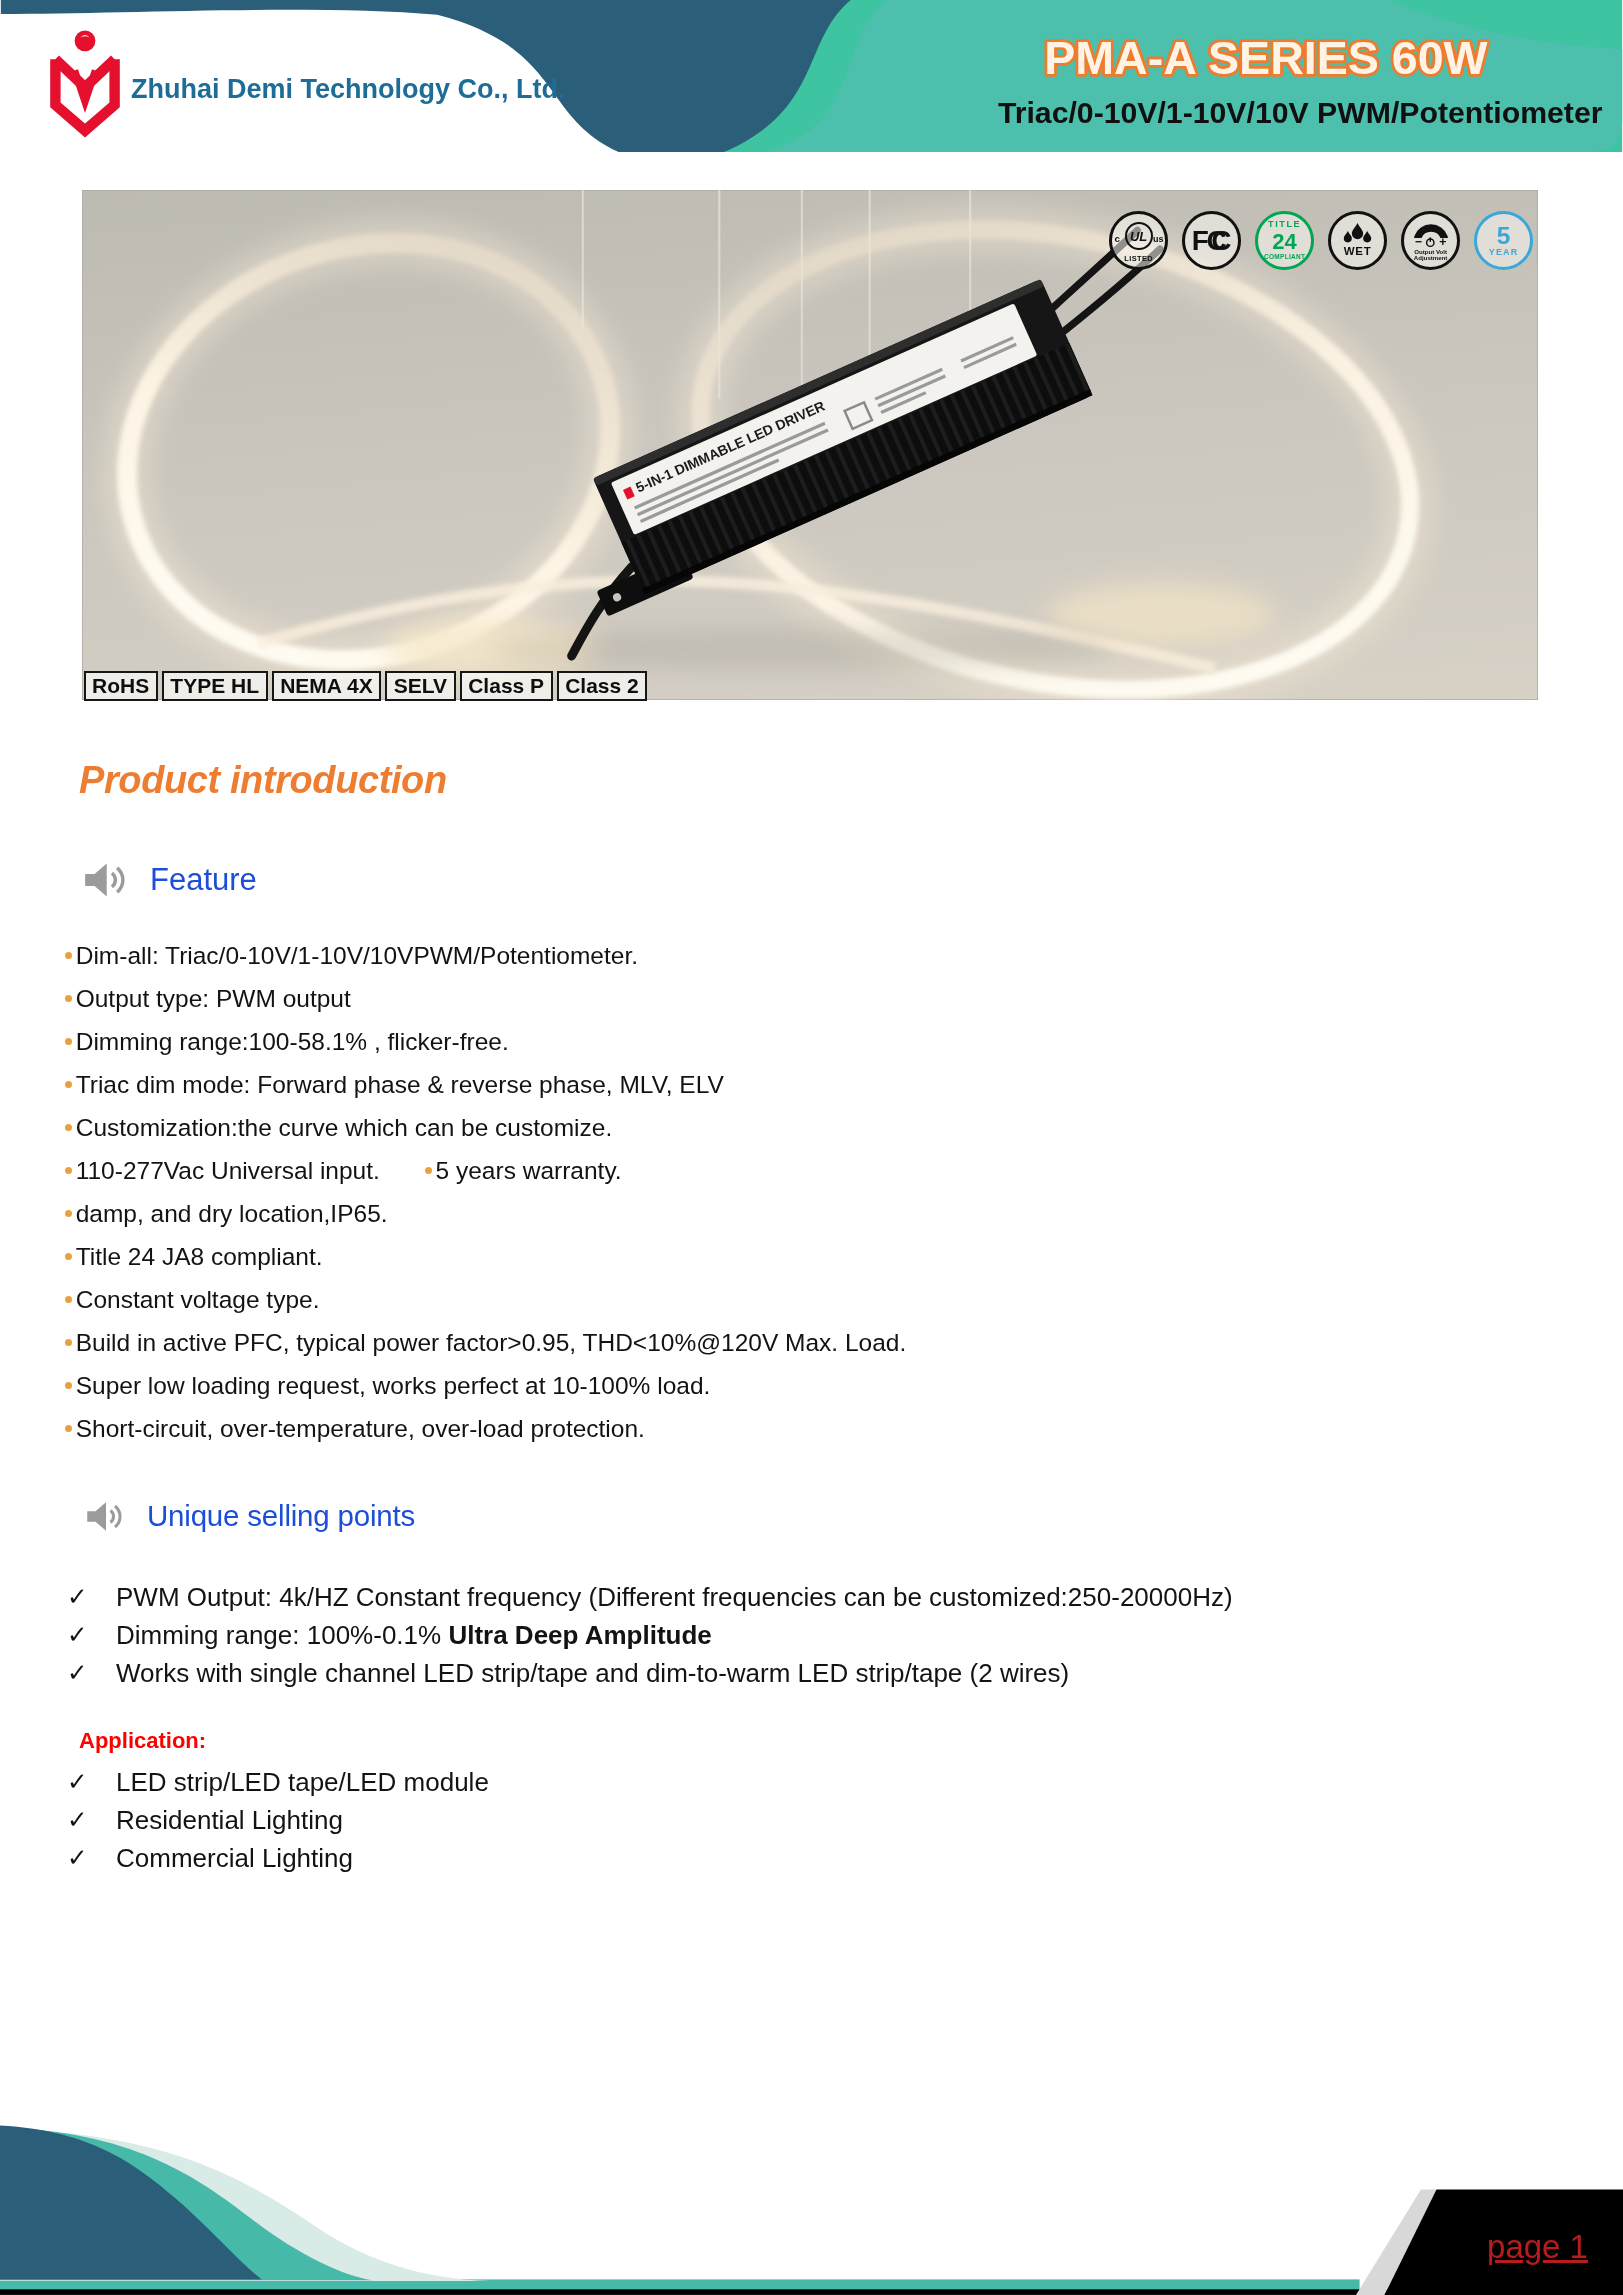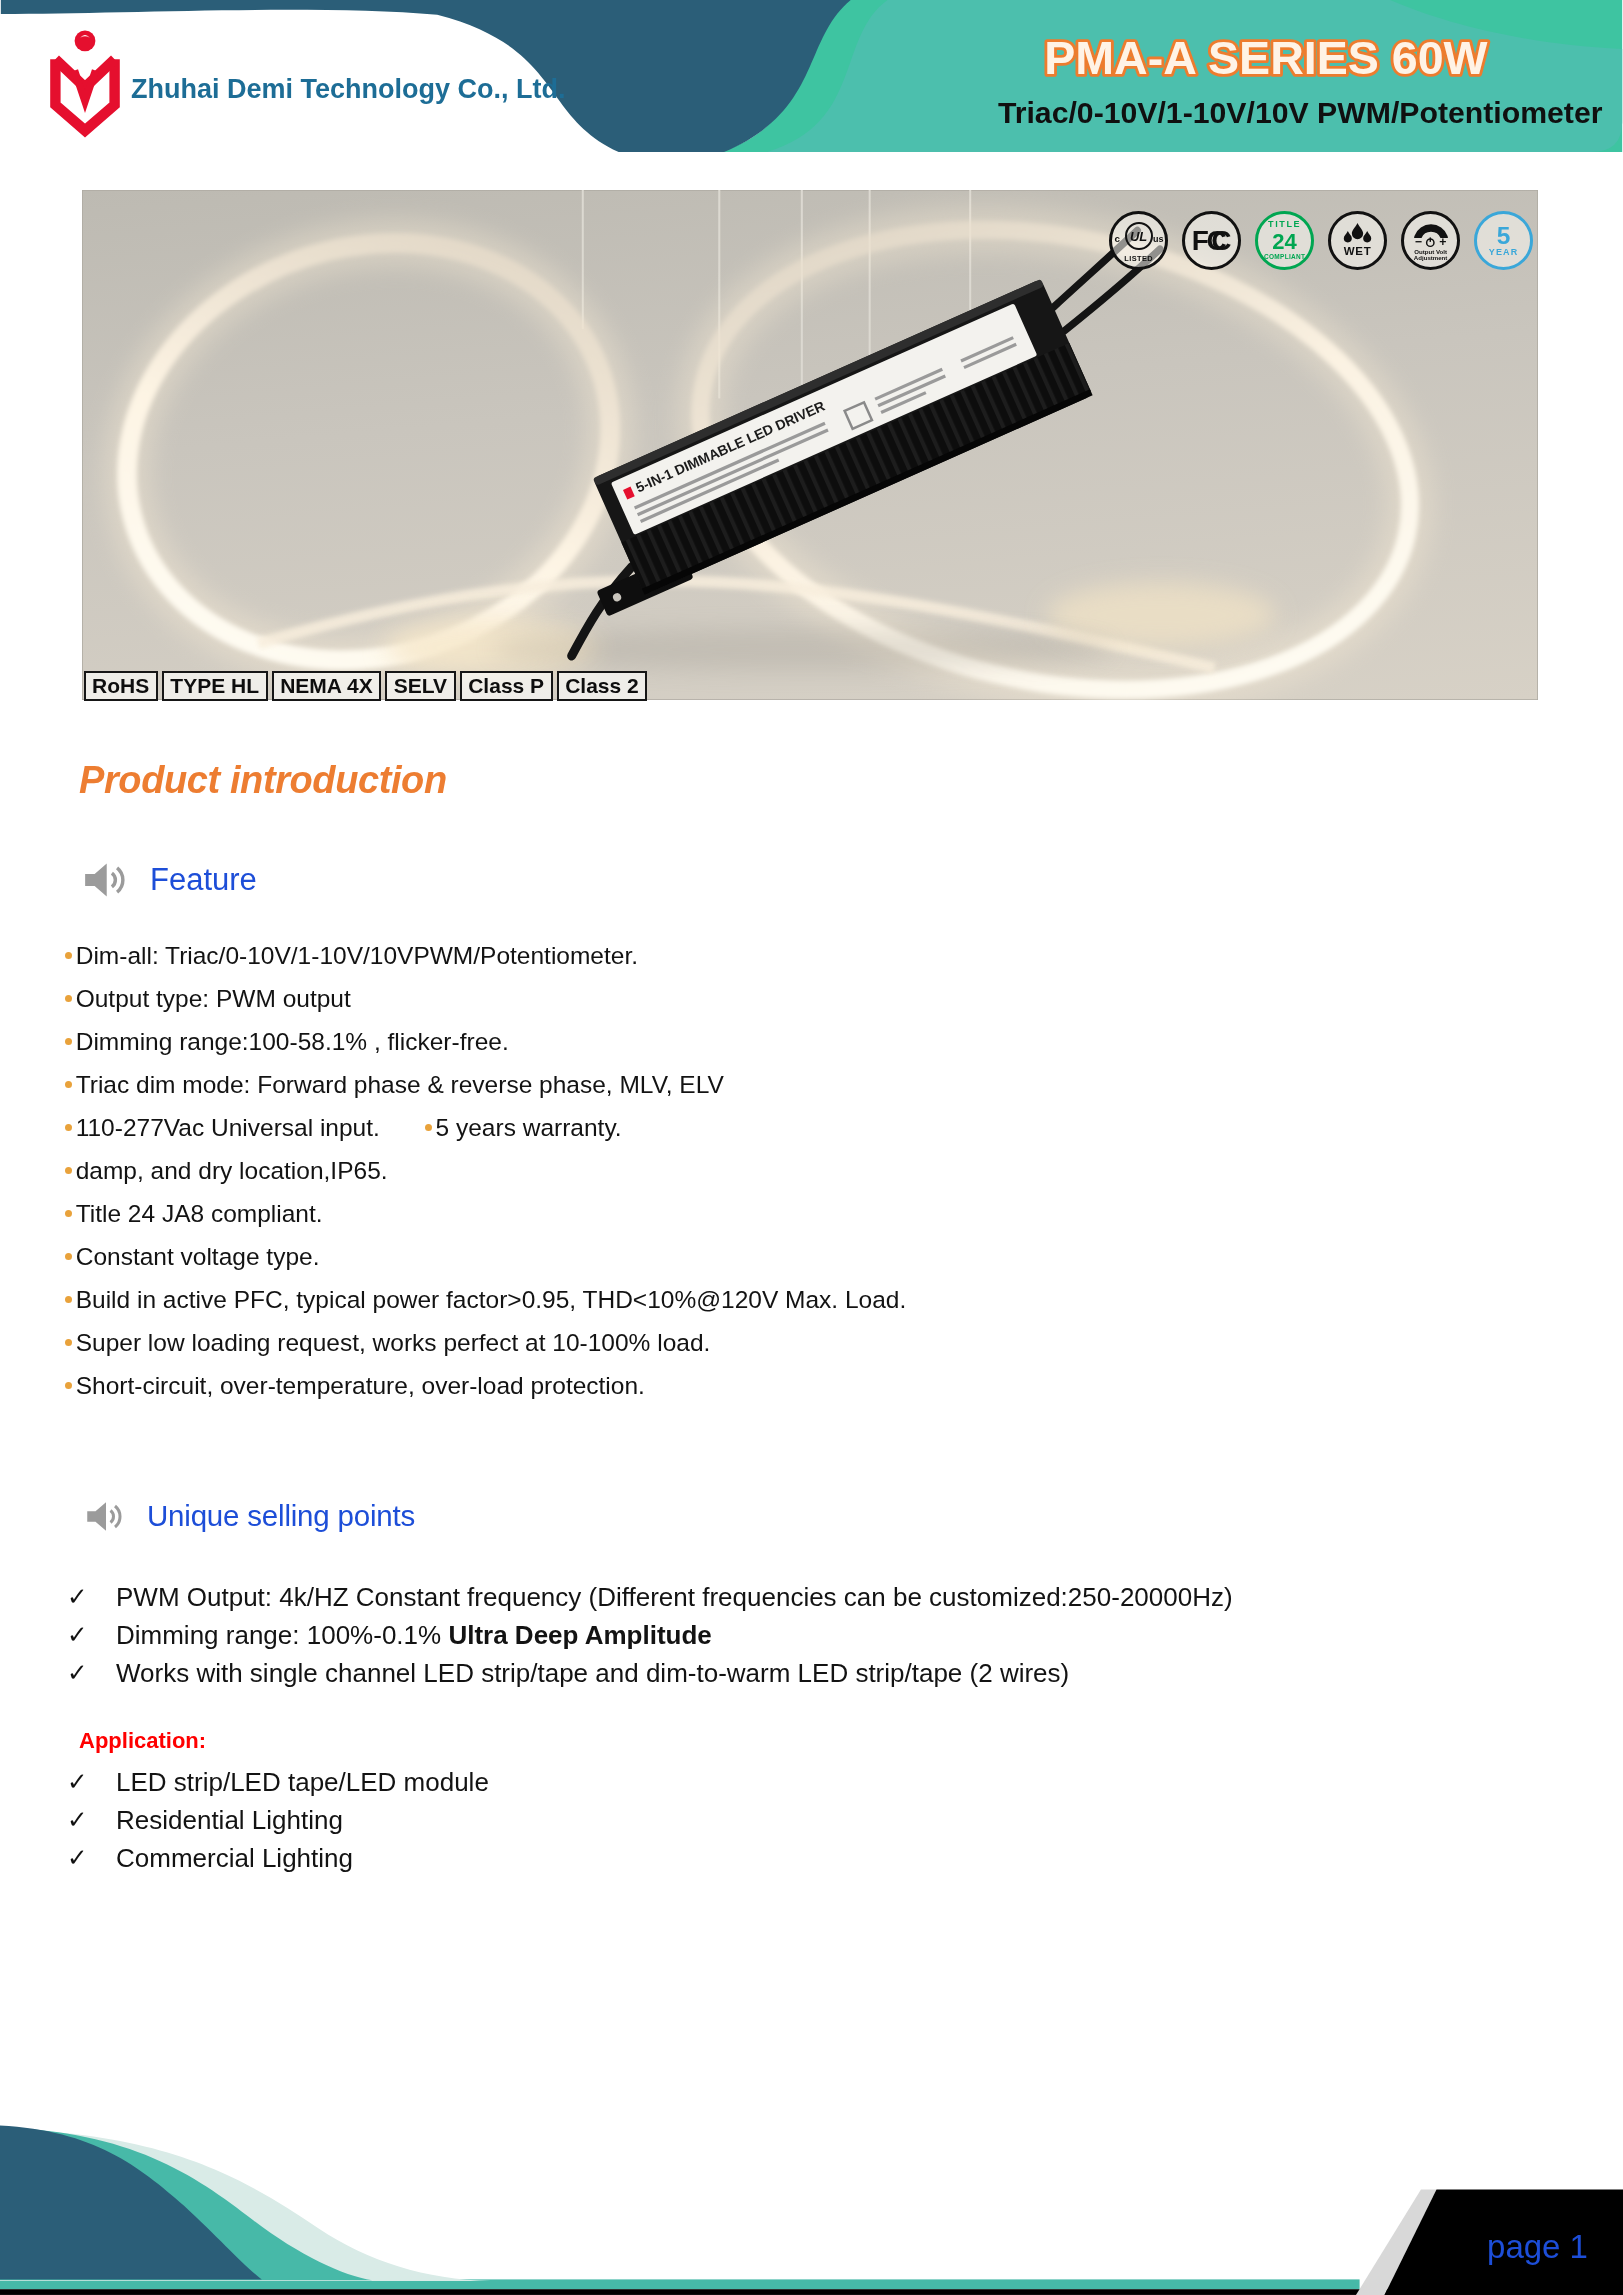--- a/index.html
+++ b/index.html
@@ -65,21 +65,21 @@
   #app-list{top:1767px;}
   .c-row{display:flex;align-items:flex-start;height:38px;font-size:26px;color:#131313;white-space:nowrap;}
   .chk{flex:none;width:49px;font-size:24.5px;color:#111;}
   .bold-part{font-weight:bold;}
 
   .app-title{position:absolute;left:79px;top:1728px;font-size:22px;font-weight:bold;color:#FF0000;}
 
   
   #footer-svg{position:absolute;left:0;top:2091px;}
   .page-label{position:absolute;left:1464px;top:2228px;width:147px;text-align:center;
-              font-size:33px;color:#1d4ed8;}
+              font-size:33px;color:#b91c1c;text-decoration:underline;}
 </style>
 </head>
 <body>
 
 <div class="page">
 
   <svg id="header-svg" width="1623" height="152" viewBox="0 0 1984 186">
     <path d="M1030,0 L1984,0 L1984,186 L880,186 C1000,148 968,44 1030,0 Z" fill="#3ec4a1"></path>
     <path d="M1085,0 L1700,0 C1765,28 1862,54 1984,60 L1984,150 Q1984,186 1946,186 L938,186 C1056,150 1022,46 1085,0 Z" fill="#4cbfad"></path>
     <path d="M0,0 L1040,0 C980,50 1005,135 885,186 L756,186 C660,142 688,58 534,18 C380,5 150,17 0,17 Z" fill="#2b5e78"></path>
@@ -250,20 +250,24 @@
       </div>
     <div class="f-row">
         <span class="dot"></span>
         <span>Dimming range:100-58.1% , flicker-free.</span>
       </div>
     <div class="f-row">
         <span class="dot"></span>
         <span>Triac dim mode: Forward phase &amp; reverse phase, MLV, ELV</span>
       </div>
     <div class="f-row">
+        <span class="dot"></span>
+        <span>Customization:the curve which can be customize.</span>
+      </div>
+    <div class="f-row">
       <span class="dot"></span>
         <span>110-277Vac Universal input.</span>
       <span class="f-col2">
           <span class="dot"></span>
           <span>5 years warranty.</span>
         </span>
     </div>
     <div class="f-row">
         <span class="dot"></span>
         <span>damp, and dry location,IP65.</span>

